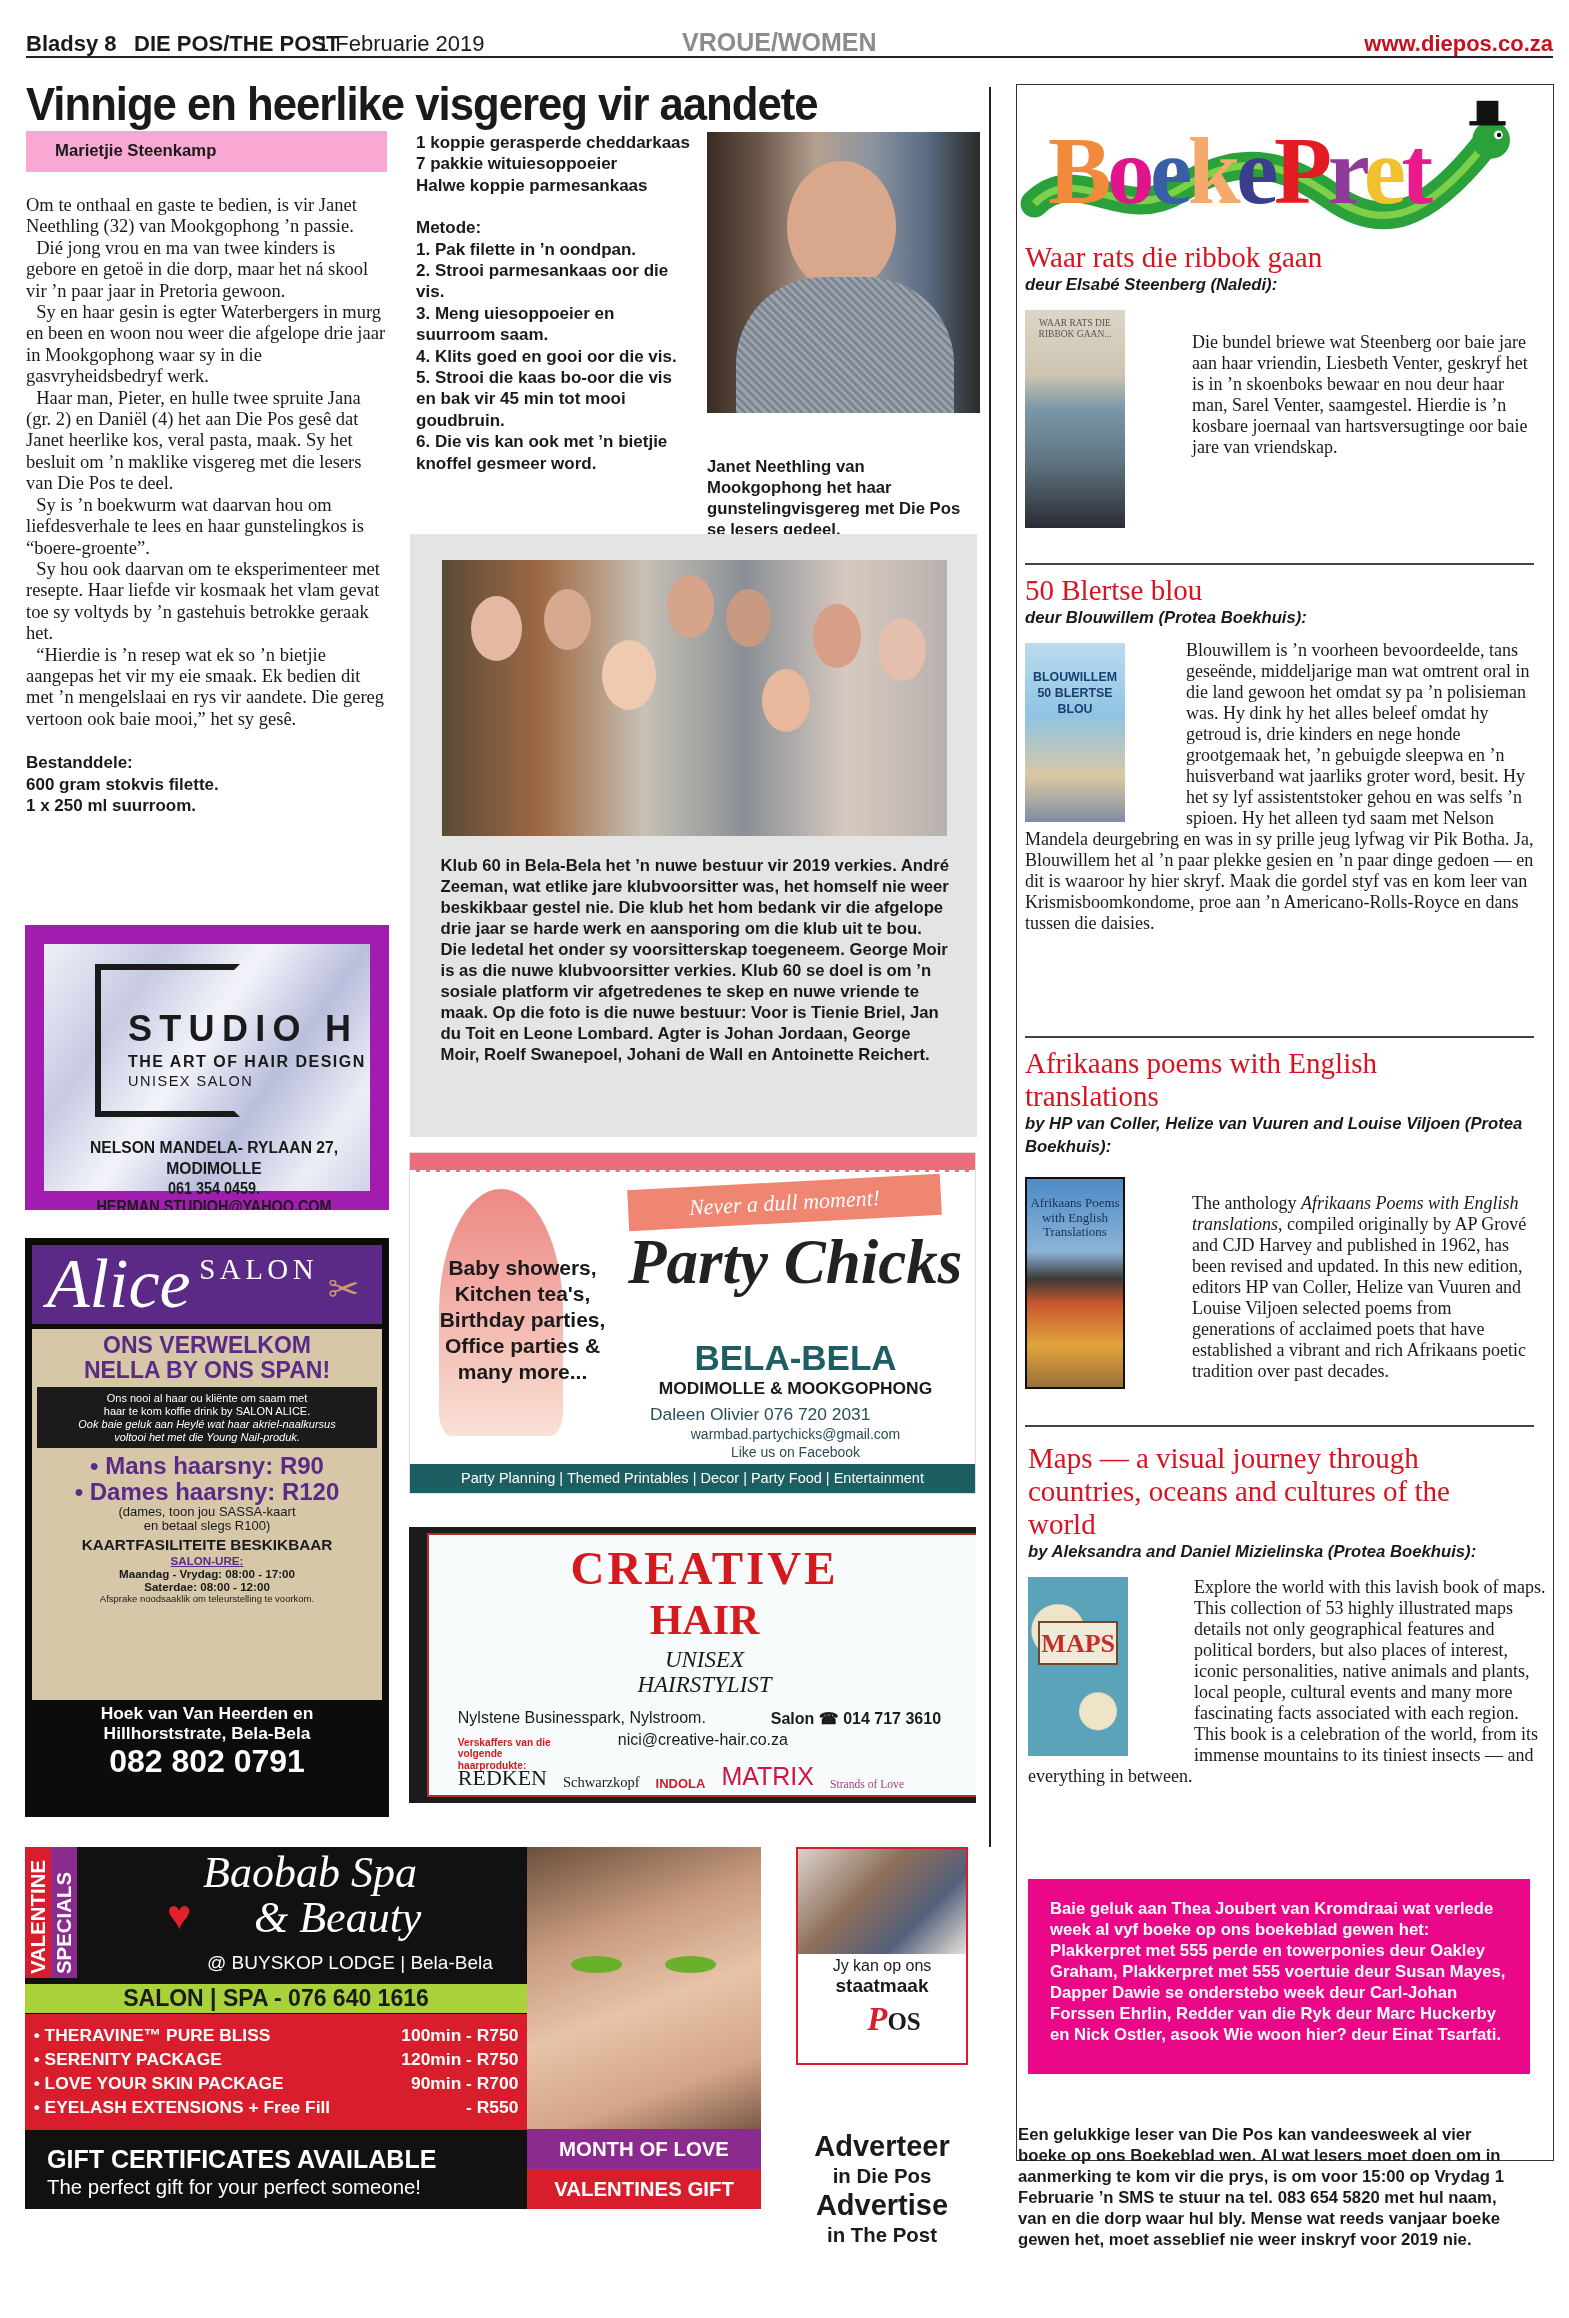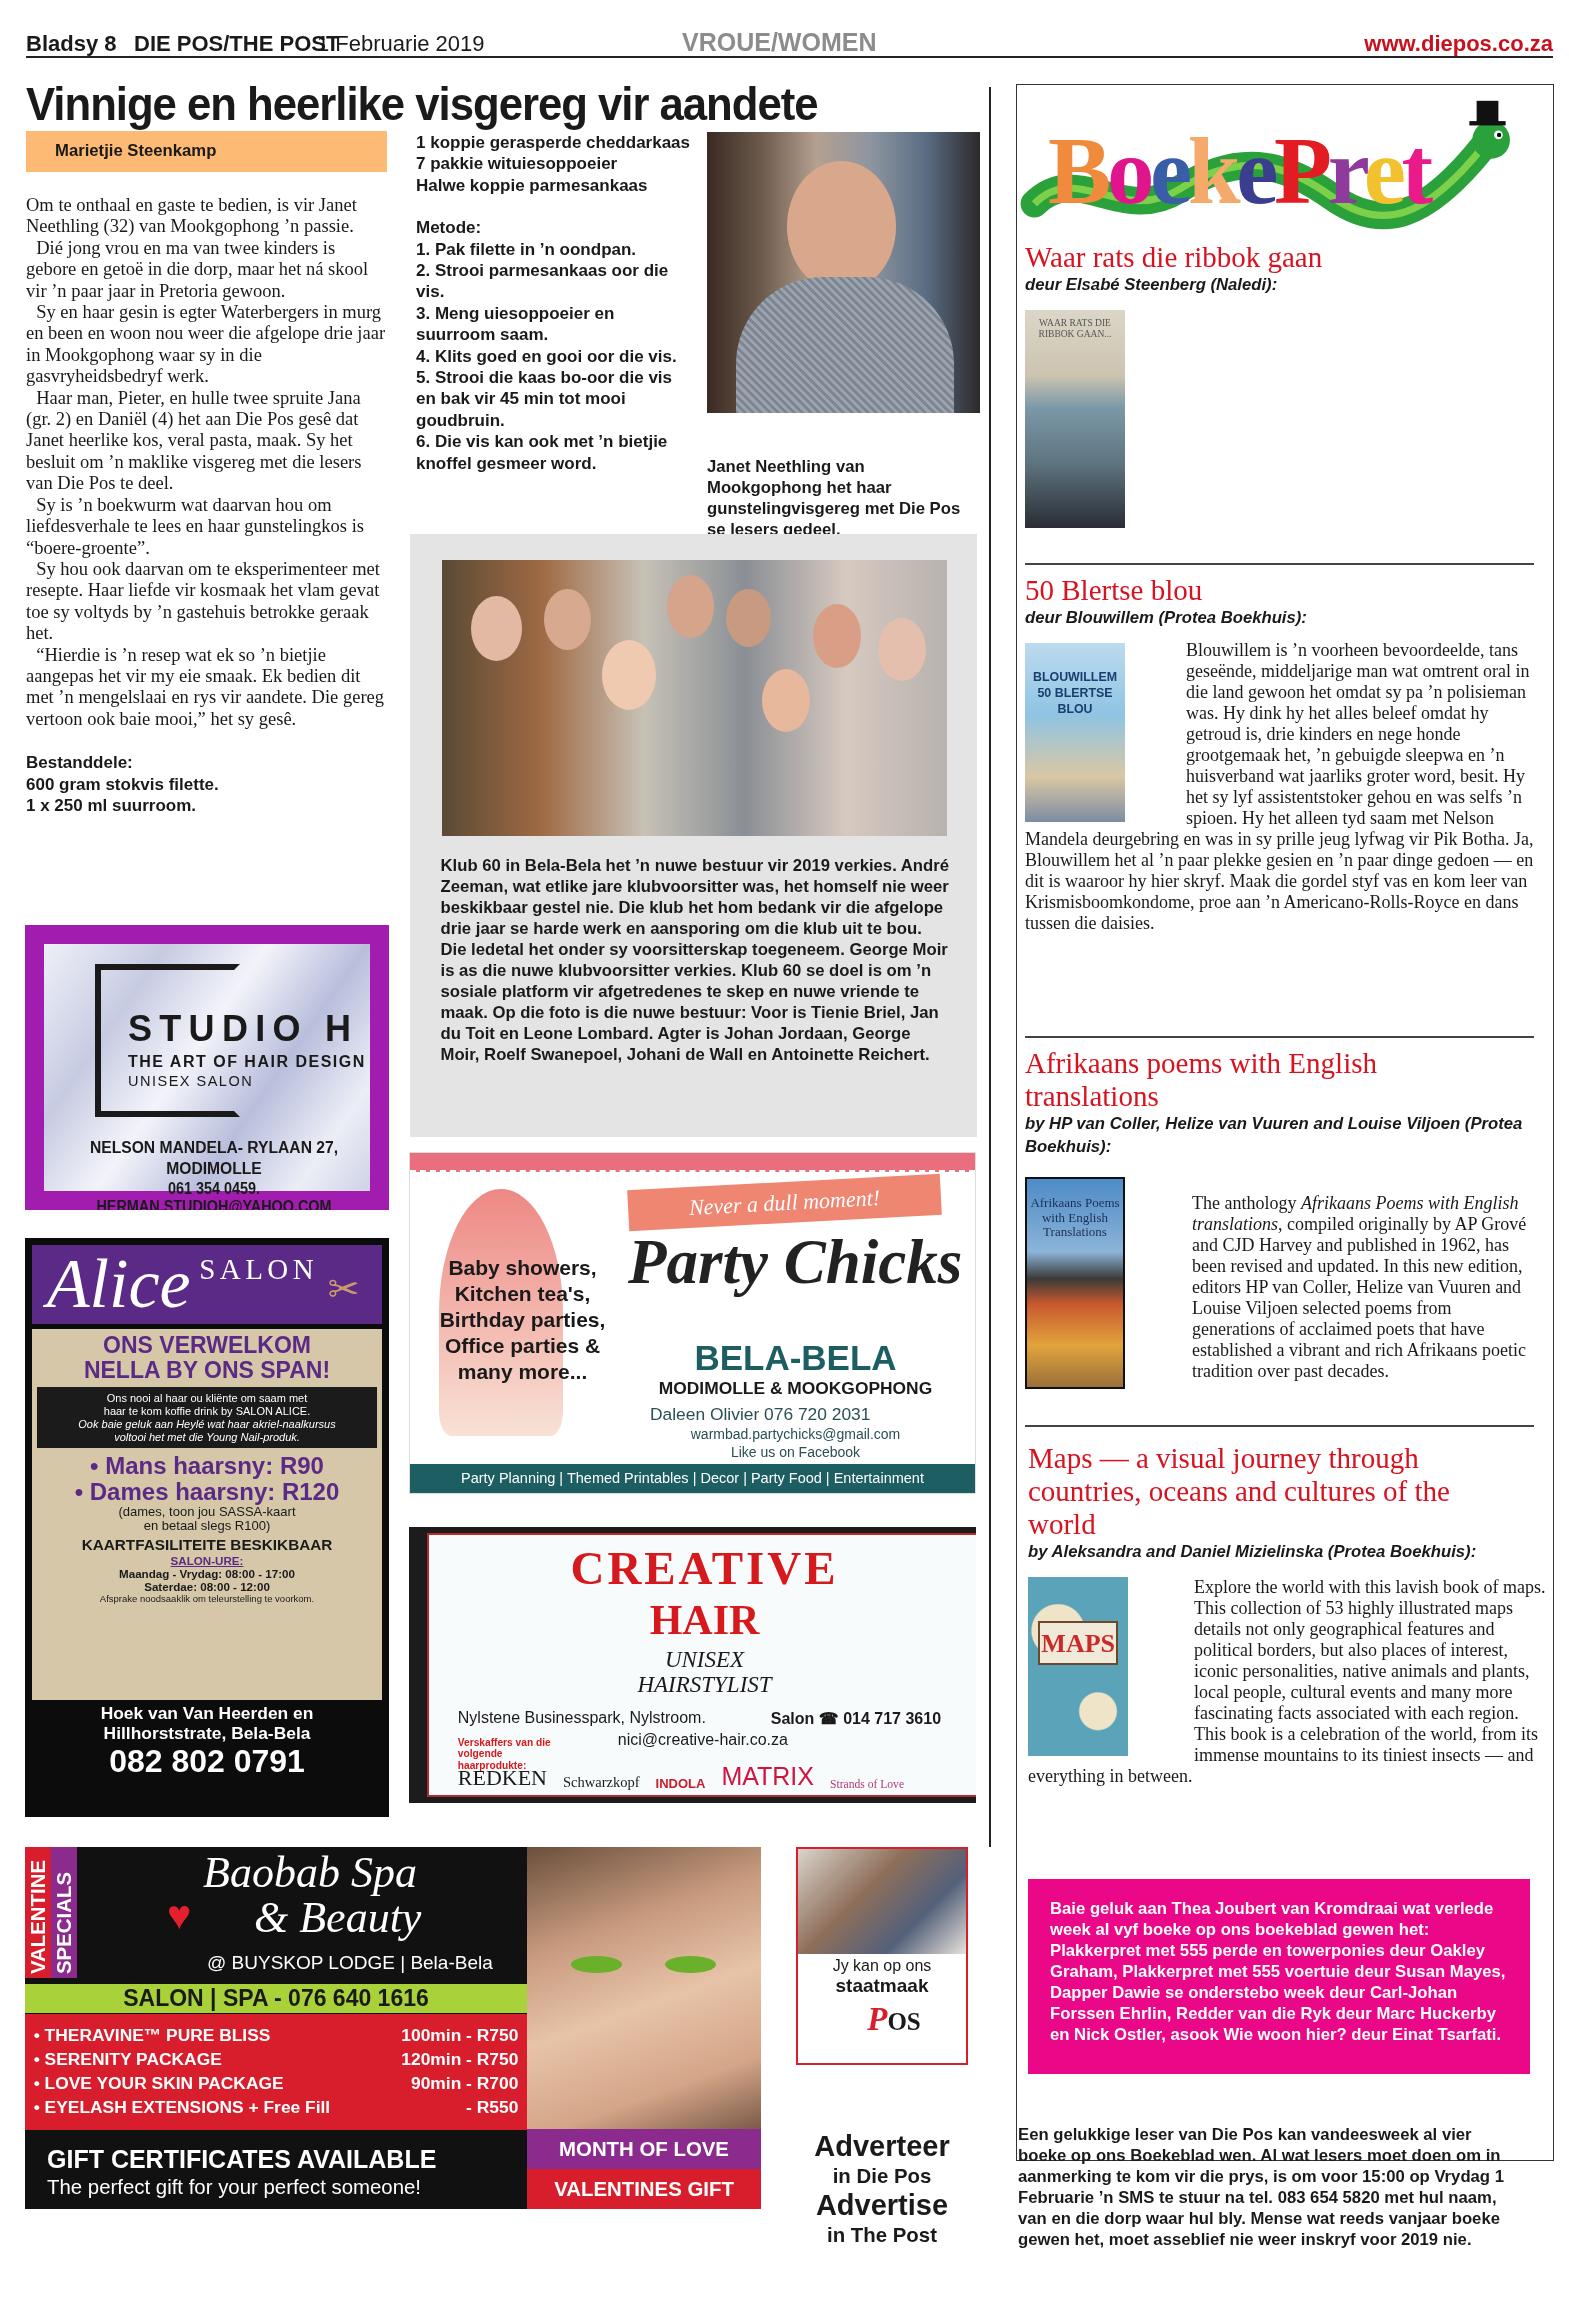--- a/index.html
+++ b/index.html
@@ -4,21 +4,21 @@
 <style>
   *{box-sizing:border-box;margin:0;padding:0}
   body{width:1569px;height:2319px;background:#fff;position:relative;overflow:hidden;font-family:"Liberation Serif",serif;color:#1a1a1a}
   .abs{position:absolute}
   .serif{font-family:"Liberation Serif",serif}
   .sans{font-family:"Liberation Sans",sans-serif}
   
   .hdr{left:26px;top:29px;width:1527px;height:29px;border-bottom:2.2px solid #222}
   .hdr span{position:absolute;top:1.5px;font-family:"Liberation Sans",sans-serif;font-size:22px}
   .headline{left:26px;top:76px;font-family:"Liberation Sans",sans-serif;font-weight:bold;font-size:47px;letter-spacing:-1.1px;transform:scaleX(0.93);transform-origin:left top;white-space:nowrap}
-  .byline-bar{left:26px;top:131px;width:361px;height:41px;background:#fdba74}
+  .byline-bar{left:26px;top:131px;width:361px;height:41px;background:#f9a8d4}
   .byline-bar span{position:absolute;left:29px;top:10.2px;font-family:"Liberation Sans",sans-serif;font-weight:bold;font-size:16.7px}
   .body-text{font-size:18.5px;line-height:21.4px}
   .body-text p{text-indent:10.2px}
   .body-text p:first-child{text-indent:0}
   .recipe{font-family:"Liberation Sans",sans-serif;font-weight:bold;font-size:17px;line-height:21.4px}
   .photo{background:linear-gradient(135deg,#7a5b45,#b58a6a 30%,#8f97a5 55%,#5c6675);overflow:hidden}
   .caption-box{background:#e4e4e4}
   .caption{font-family:"Liberation Sans",sans-serif;font-weight:bold;font-size:16.7px;line-height:21px}
   .vrule{background:#222}
   
@@ -249,20 +249,21 @@
   </div>
 </div>
 
 <div class="abs" style="left:1025px;top:241px;width:518px;">
   <div class="book-title">Waar rats die ribbok gaan</div>
   <div class="book-by">deur Elsabé Steenberg (Naledi):</div>
   <div style="position:relative;margin-top:13px;height:218px;">
     <div class="cover" style="top:0;height:218px;background:linear-gradient(180deg,#dcd6c8 0%,#ccc4b0 30%,#7b98a8 45%,#5f7480 70%,#2a2d35 100%);">
       <div class="serif" style="text-align:center;font-size:9.5px;color:#555;padding-top:8.7px;line-height:11px;">WAAR RATS DIE RIBBOK GAAN...</div>
     </div>
+    <div class="book-body" style="position:absolute;left:167px;top:22px;width:342px;">Die bundel briewe wat Steenberg oor baie jare aan haar vriendin, Liesbeth Venter, geskryf het is in ’n skoenboks bewaar en nou deur haar man, Sarel Venter, saamgestel. Hierdie is ’n kosbare joernaal van hartsversugtinge oor baie jare van vriendskap.</div>
   </div>
 </div>
 <div class="abs sep" style="left:1025px;top:563px;"></div>
 
 <div class="abs" style="left:1025px;top:574px;width:518px;">
   <div class="book-title">50 Blertse blou</div>
   <div class="book-by">deur Blouwillem (Protea Boekhuis):</div>
   <div style="position:relative;margin-top:10.2px;">
     <div class="cover" style="top:2.9px;height:179px;background:linear-gradient(180deg,#bcdbee 0%,#8fc4e3 40%,#d9c7a3 75%,#7d8ca3 100%);">
       <div class="sans" style="text-align:center;font-size:12.4px;font-weight:bold;color:#1b3d70;padding-top:26px;line-height:16px;">BLOUWILLEM 50 BLERTSE BLOU</div>

